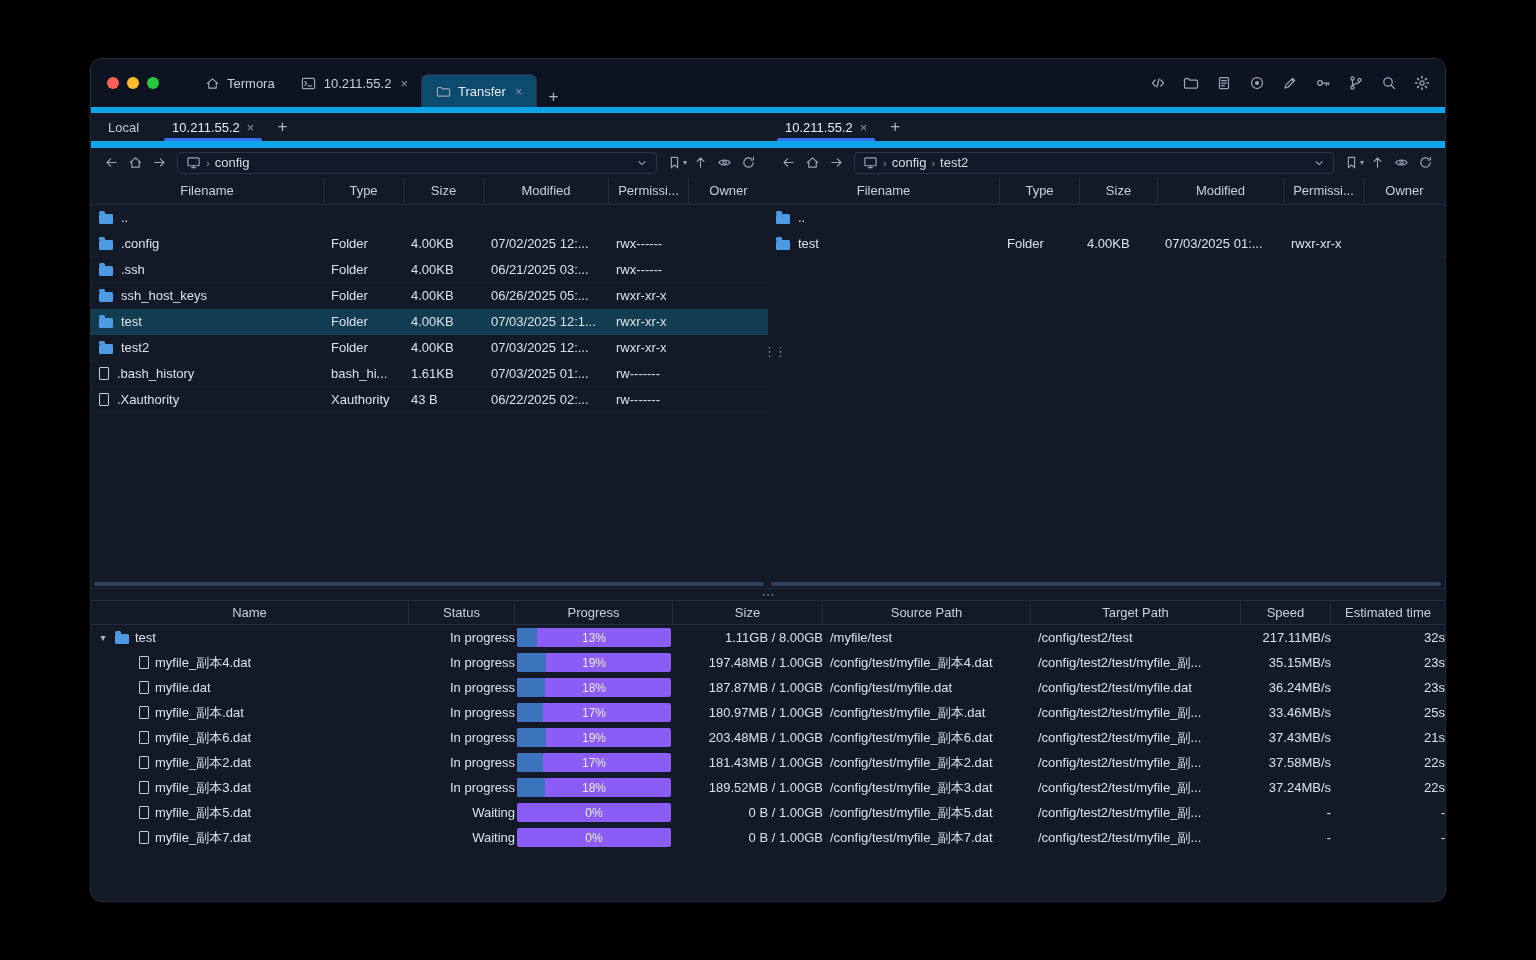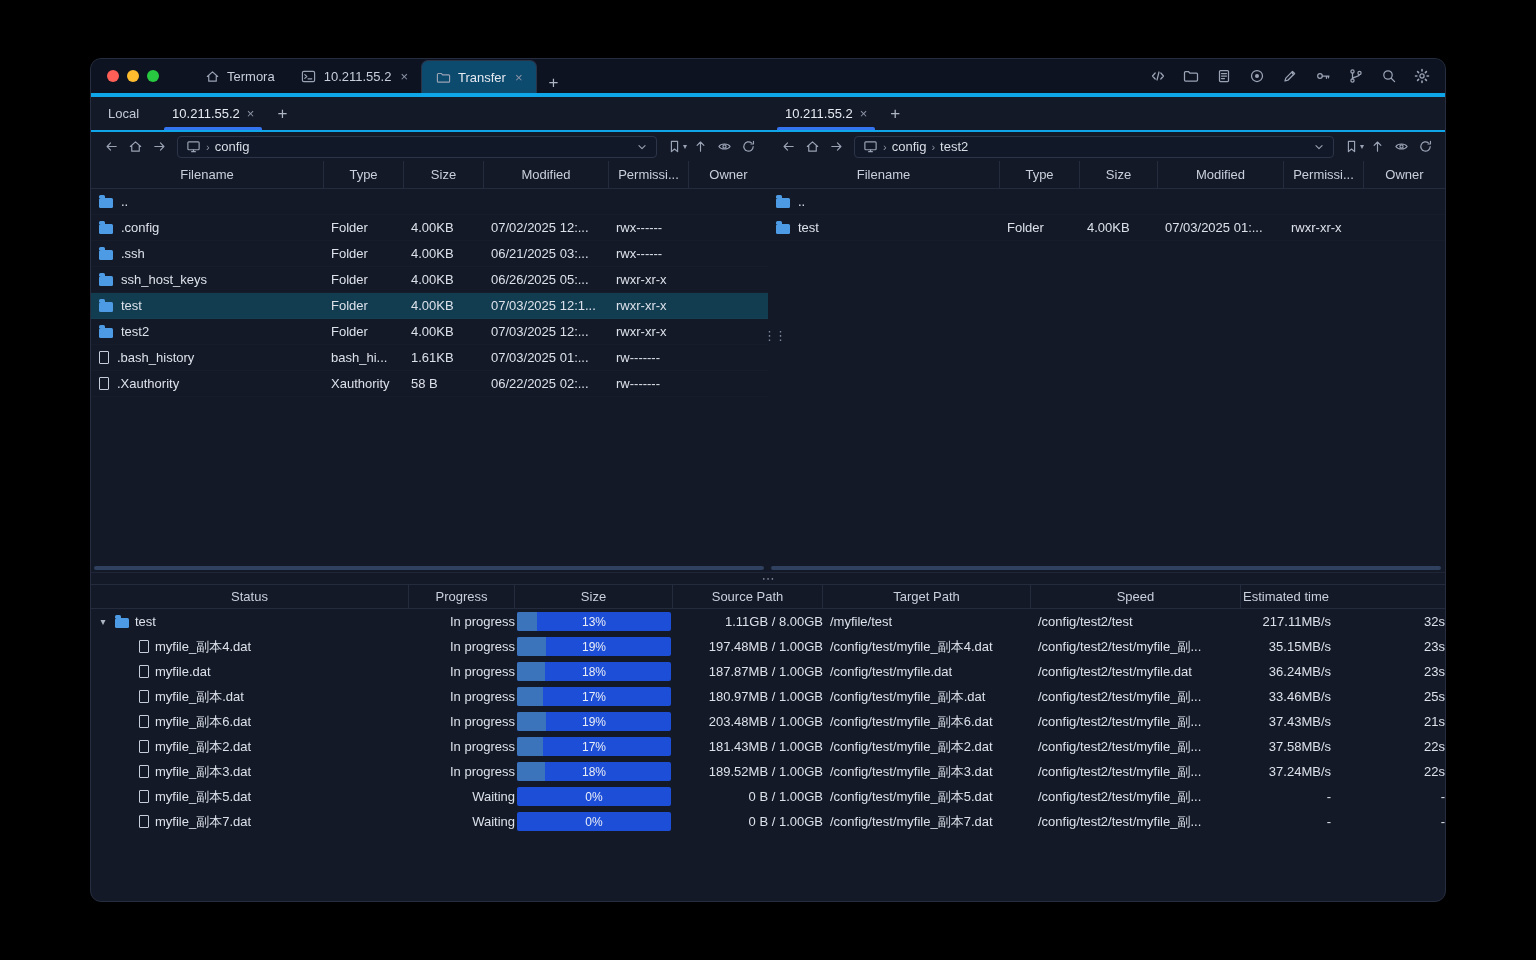--- a/index.html
+++ b/index.html
@@ -5,38 +5,38 @@
   html,body{margin:0;padding:0;}
   body{width:1536px;height:960px;background:#000;position:relative;overflow:hidden;
        font-family:"Liberation Sans","DejaVu Sans",sans-serif;font-size:13px;color:#dce1ea;}
   .window{position:absolute;left:90px;top:58px;width:1356px;height:844px;background:#131927;
           border:1px solid #262d3e;border-radius:11px;overflow:hidden;display:flex;flex-direction:column;
           box-shadow:0 24px 70px rgba(0,0,0,.65);box-sizing:border-box;}
   svg.ic{display:block;stroke:currentColor;fill:none;stroke-width:1.25;stroke-linecap:round;stroke-linejoin:round;}
   .ibtn{color:#9aa3b4;display:flex;align-items:center;justify-content:center;width:22px;height:22px;border-radius:4px;flex:none;}
 
   
-  .titlebar{height:38px;flex:none;background:#0d1321;border-bottom:4px solid #0ea5e9;display:flex;align-items:center;padding:0 12px;box-sizing:border-box;}
+  .titlebar{height:54px;flex:none;background:#0d1321;border-bottom:6px solid #0ea5e9;display:flex;align-items:center;padding:0 12px;box-sizing:border-box;}
   .traffic{display:flex;gap:8px;margin-left:4px;}
   .dot{width:12px;height:12px;border-radius:50%;}
   .dot.r{background:#ff5f57}.dot.y{background:#febc2e}.dot.g{background:#28c840}
   .tb-tabs{display:flex;align-items:flex-end;height:100%;margin-left:32px;}
   .tb-tab{display:flex;align-items:center;gap:7px;padding:0 13px;height:100%;color:#c8cfdb;box-sizing:border-box;}
   .tb-tab .x{color:#8d95a6;font-size:13px;margin-left:2px;}
   .tb-tab.active{background:#0c4a6e;border:1px solid #2b3347;border-bottom:none;border-radius:7px 7px 0 0;height:33px;color:#e6eaf1;}
   .tb-plus{color:#aeb6c4;font-size:17px;padding:0 12px;}
   .tb-actions{margin-left:auto;display:flex;gap:11px;align-items:center;}
 
   
   .panes{height:475px;flex:none;display:flex;}
   .pane{width:677px;flex:none;display:flex;flex-direction:column;box-sizing:border-box;}
   .v-divider{width:2px;background:#1a2130;position:relative;}
   .v-handle{position:absolute;top:50%;left:-5px;transform:translateY(-50%);color:#7c8598;font-size:13px;line-height:1;letter-spacing:-2px;}
 
-  .pane-tabbar{height:35px;flex:none;display:flex;align-items:stretch;border-bottom:2px solid #0ea5e9;padding-left:4px;box-sizing:border-box;}
+  .pane-tabbar{height:35px;flex:none;display:flex;align-items:stretch;border-bottom:7px solid #0ea5e9;padding-left:4px;box-sizing:border-box;}
   .ptabs{display:flex;align-items:stretch;}
   .ptab{display:flex;align-items:center;gap:7px;padding:0 13px;position:relative;color:#c3cad7;}
   .ptab.active{color:#e6eaf1;}
   .ptab.active::after{content:"";position:absolute;left:5px;right:5px;bottom:0;height:3px;background:#3574f0;border-radius:2px 2px 0 0;}
   .ptab .x{color:#8d95a6;font-size:13px;}
   .p-plus{color:#aeb6c4;font-size:17px;display:flex;align-items:center;padding:0 10px;}
 
   .navbar{height:29px;flex:none;display:flex;align-items:center;gap:2px;padding:0 9px;box-sizing:border-box;}
   .crumb-field{flex:1;height:22px;margin:0 5px;border:1px solid #2c3448;border-radius:4px;background:#111827;
                display:flex;align-items:center;gap:5px;padding:0 7px;box-sizing:border-box;color:#d8dde6;}
@@ -74,21 +74,21 @@
   .tgrid{display:grid;grid-template-columns:318px 106px 158px 150px 208px 210px 90px 1fr;}
   .t-header{height:25px;flex:none;align-items:stretch;border-top:1px solid #232b3d;border-bottom:1px solid #232b3d;box-sizing:border-box;}
   .t-rows{flex:1;overflow:hidden;}
   .t-row{height:25px;align-items:center;}
   .tc{overflow:hidden;white-space:nowrap;text-overflow:ellipsis;}
   .tc.cc{text-align:right;}
   .tc.cl{padding-left:7px;}
   .t-name{display:flex;align-items:center;gap:6px;padding-left:6px;box-sizing:border-box;overflow:hidden;}
   .t-row.child .t-name{padding-left:30px;}
   .chev{width:12px;flex:none;text-align:center;color:#aeb6c4;font-size:10px;}
-  .pbar{height:19px;margin:0 2px;background:#1d4ed8;border-radius:2px;position:relative;overflow:hidden;}
+  .pbar{height:19px;margin:0 2px;background:#8b5cf6;border-radius:2px;position:relative;overflow:hidden;}
   .pfill{position:absolute;left:0;top:0;bottom:0;background:#3b74bb;}
   .plabel{position:absolute;inset:0;display:flex;align-items:center;justify-content:center;color:#e9eef6;font-size:12px;}
 </style>
 </head>
 <body>
 
 <svg width="0" height="0" style="position:absolute" aria-hidden="true">
   <defs>
     <symbol id="i-house" viewBox="0 0 16 16">
         <path d="M2.5 8 8 3l5.5 5M4 7.2V13h8V7.2"></path>
@@ -418,21 +418,21 @@
             <div class="fc">rw-------</div>
             <div class="fc"></div>
           </div>
 
           <div class="f-row fgrid-l">
             <div class="fc name-c">
               <span class="fic file-icon"></span>
               <span>.Xauthority</span>
             </div>
             <div class="fc">Xauthority</div>
-            <div class="fc">58 B</div>
+            <div class="fc">43 B</div>
             <div class="fc">06/22/2025 02:...</div>
             <div class="fc">rw-------</div>
             <div class="fc"></div>
           </div>
 
         </div>
       <div class="h-scroll">
         <div class="h-thumb"></div>
       </div>
     </div>
@@ -551,20 +551,21 @@
         <div class="h-thumb"></div>
       </div>
     </div>
   </div>
 
   <div class="h-splitter">⋯</div>
 
   <div class="transfer">
     <div class="t-header tgrid">
 
+    <div class="hc">Name</div>
         <div class="hc">Status</div>
         <div class="hc">Progress</div>
         <div class="hc">Size</div>
         <div class="hc">Source Path</div>
         <div class="hc">Target Path</div>
         <div class="hc">Speed</div>
         <div class="hc">Estimated time</div>
       </div>
     <div class="t-rows">
 

